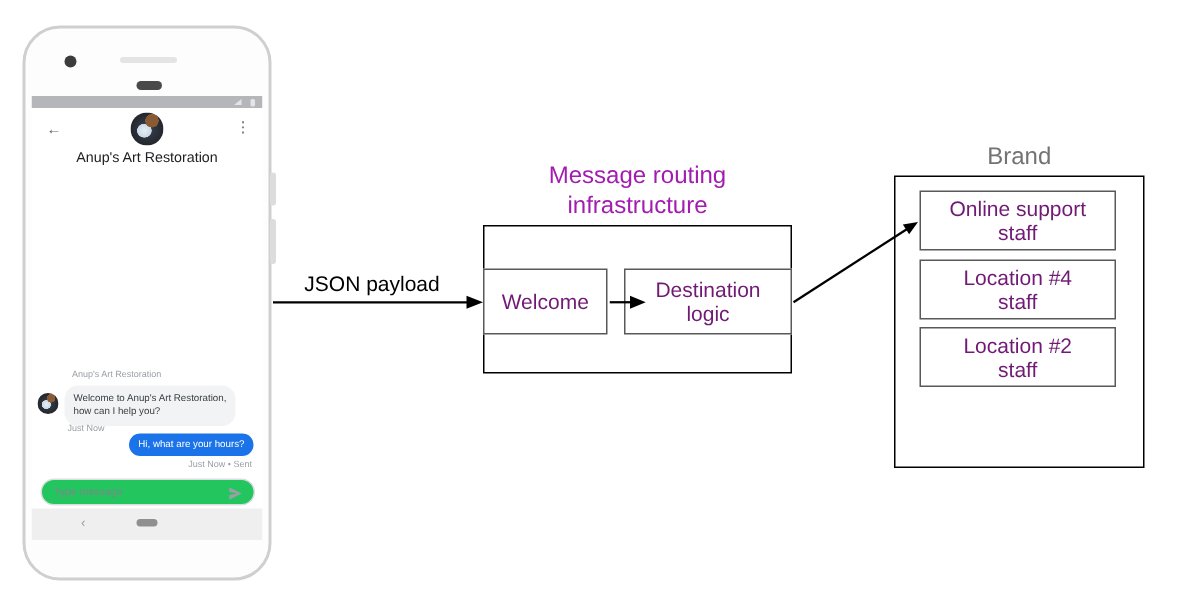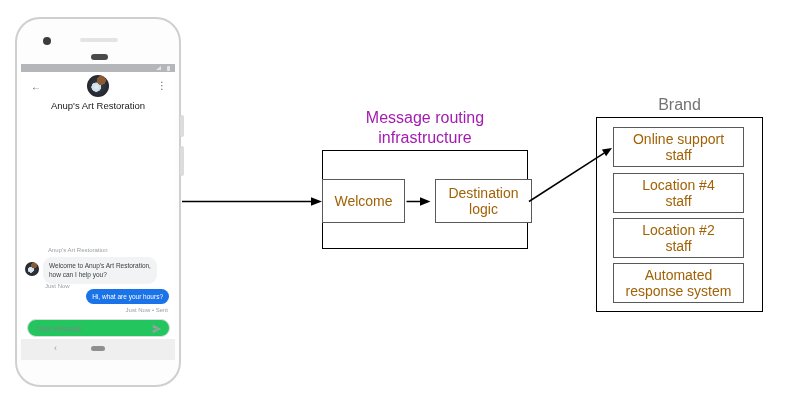--- a/index.html
+++ b/index.html
@@ -61,23 +61,23 @@
 
   
   .lbl-json { position:absolute; left:182px; top:181px; width:132px; text-align:center;
               font-size:14px; color:#000; }
   .routing-title { position:absolute; left:312px; top:108px; width:226px; text-align:center;
                    font-size:16px; line-height:1.25; color:#a21caf; white-space:pre-line; }
   .box-outer { position:absolute; background:#fff; border:1.5px solid #000; }
   .routing-outer { left:322px; top:150px; width:206px; height:99px; }
   .box-inner { position:absolute; background:#fff; border:1.5px solid #595959;
                display:flex; align-items:center; justify-content:center; text-align:center;
-               font-size:14px; line-height:1.15; color:#a16207; white-space:pre-line; }
+               font-size:14px; line-height:1.15; color:#701a75; white-space:pre-line; }
   .webhook { left:322px; top:179px; width:83px; height:44px; }
-  .destlogic { left:435px; top:179px; width:97px; height:44px; }
+  .destlogic { left:416px; top:179px; width:112px; height:44px; }
   .brand-title { position:absolute; left:596px; top:96px; width:167px; text-align:center;
                  font-size:16px; color:#737373; }
   .brand-outer { left:596px; top:117px; width:167px; height:195px; }
   .brand-item { left:613px; width:131px; height:40px; }
   .bi-0 { top:127px; } .bi-1 { top:173px; } .bi-2 { top:218px; } .bi-3 { top:263px; }
 
   .arrows { position:absolute; left:0; top:0; width:785px; height:401px; pointer-events:none; }
 </style>
 </head>
 <body>
@@ -117,38 +117,37 @@
         </svg>
       </div>
 
       <div class="navbar">
         <div class="nav-back">‹</div>
         <div class="home-pill"></div>
       </div>
     </div>
   </div>
 
+  <div class="lbl-json">JSON payload</div>
 
   <div class="routing-title">Message routing
 infrastructure</div>
   <div class="box-outer routing-outer"></div>
   <div class="box-inner webhook">Welcome</div>
   <div class="box-inner destlogic">Destination
 logic</div>
 
   <div class="brand-title">Brand</div>
   <div class="box-outer brand-outer"></div>
   <div class="box-inner brand-item bi-0">Online support
 staff</div>
   <div class="box-inner brand-item bi-1">Location #4
 staff</div>
   <div class="box-inner brand-item bi-2">Location #2
 staff</div>
-  <div class="box-inner brand-item bi-3">Automated
-response system</div>
 
   <svg class="arrows" viewBox="0 0 785 401">
     <g stroke="#000" stroke-width="1.5" fill="#000">
       <line x1="182" y1="201.5" x2="312" y2="201.5"></line>
       <polygon points="322,201.5 311,197.2 311,205.8" stroke="none"></polygon>
       <line x1="406.5" y1="201.5" x2="421" y2="201.5"></line>
       <polygon points="430.5,201.5 420,197.2 420,205.8" stroke="none"></polygon>
       <line x1="529" y1="201.5" x2="604.5" y2="152.8"></line>
       <polygon points="612,148 606.1,156.2 601.9,149.6" stroke="none"></polygon>
     </g>

